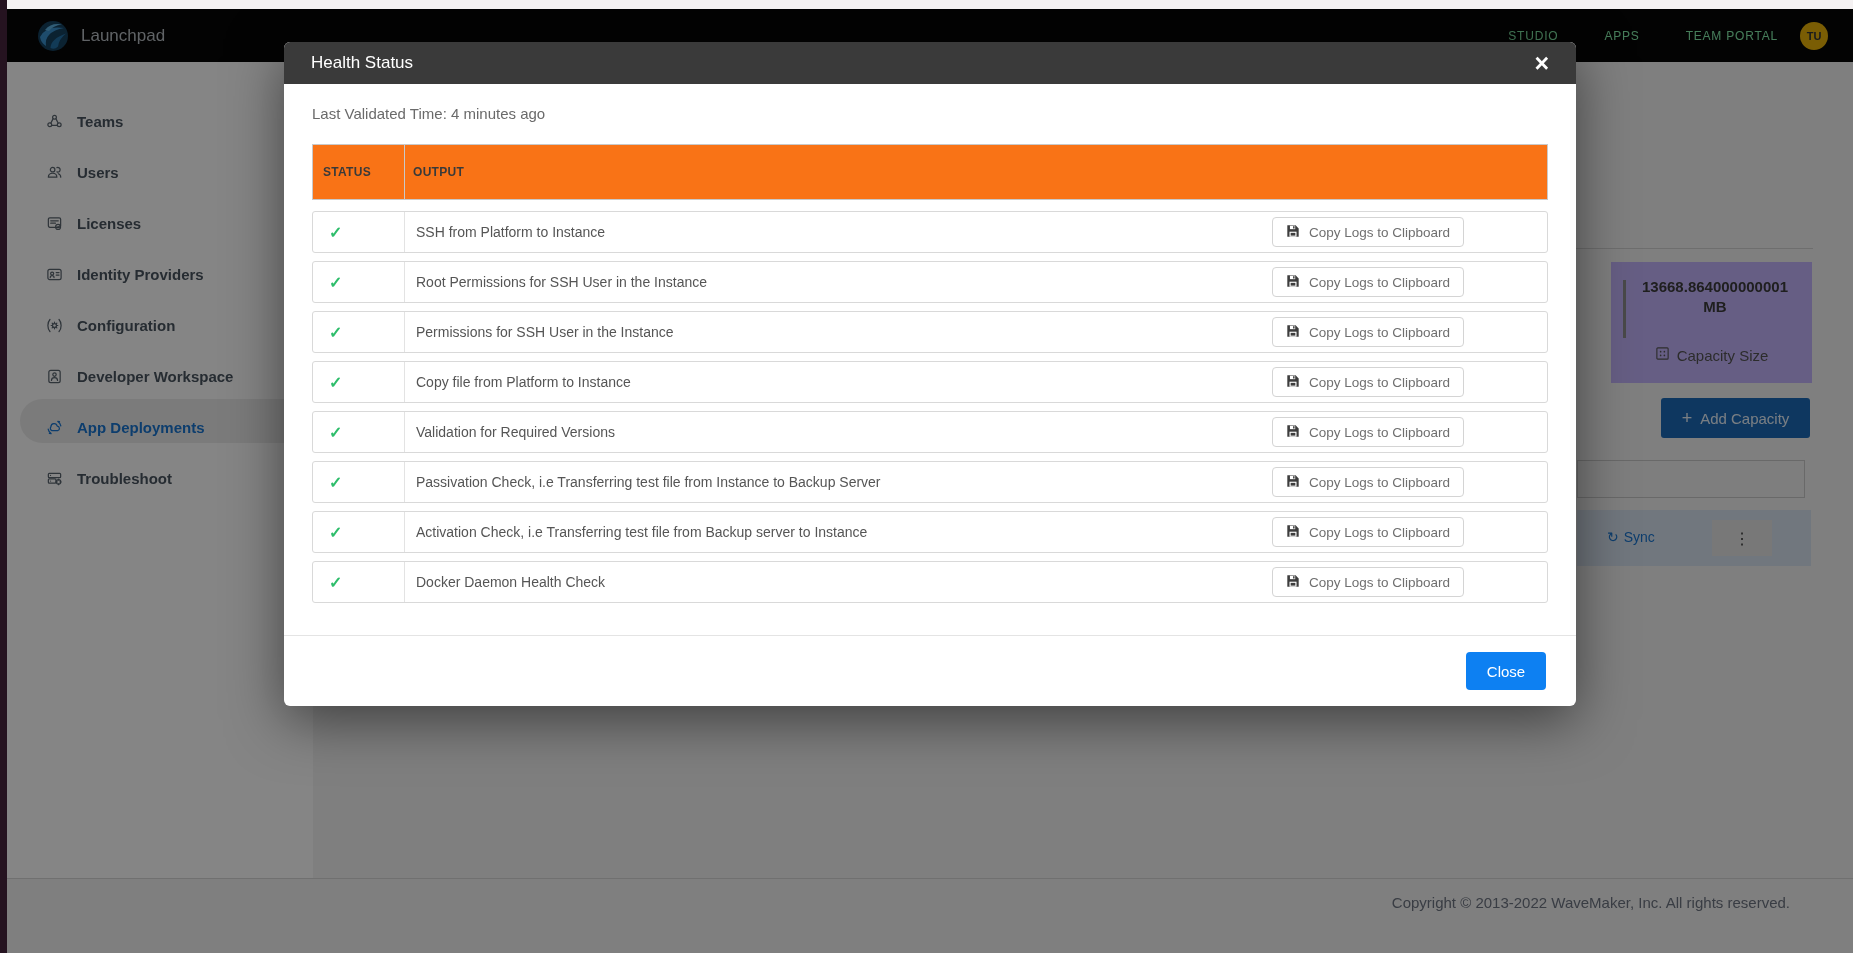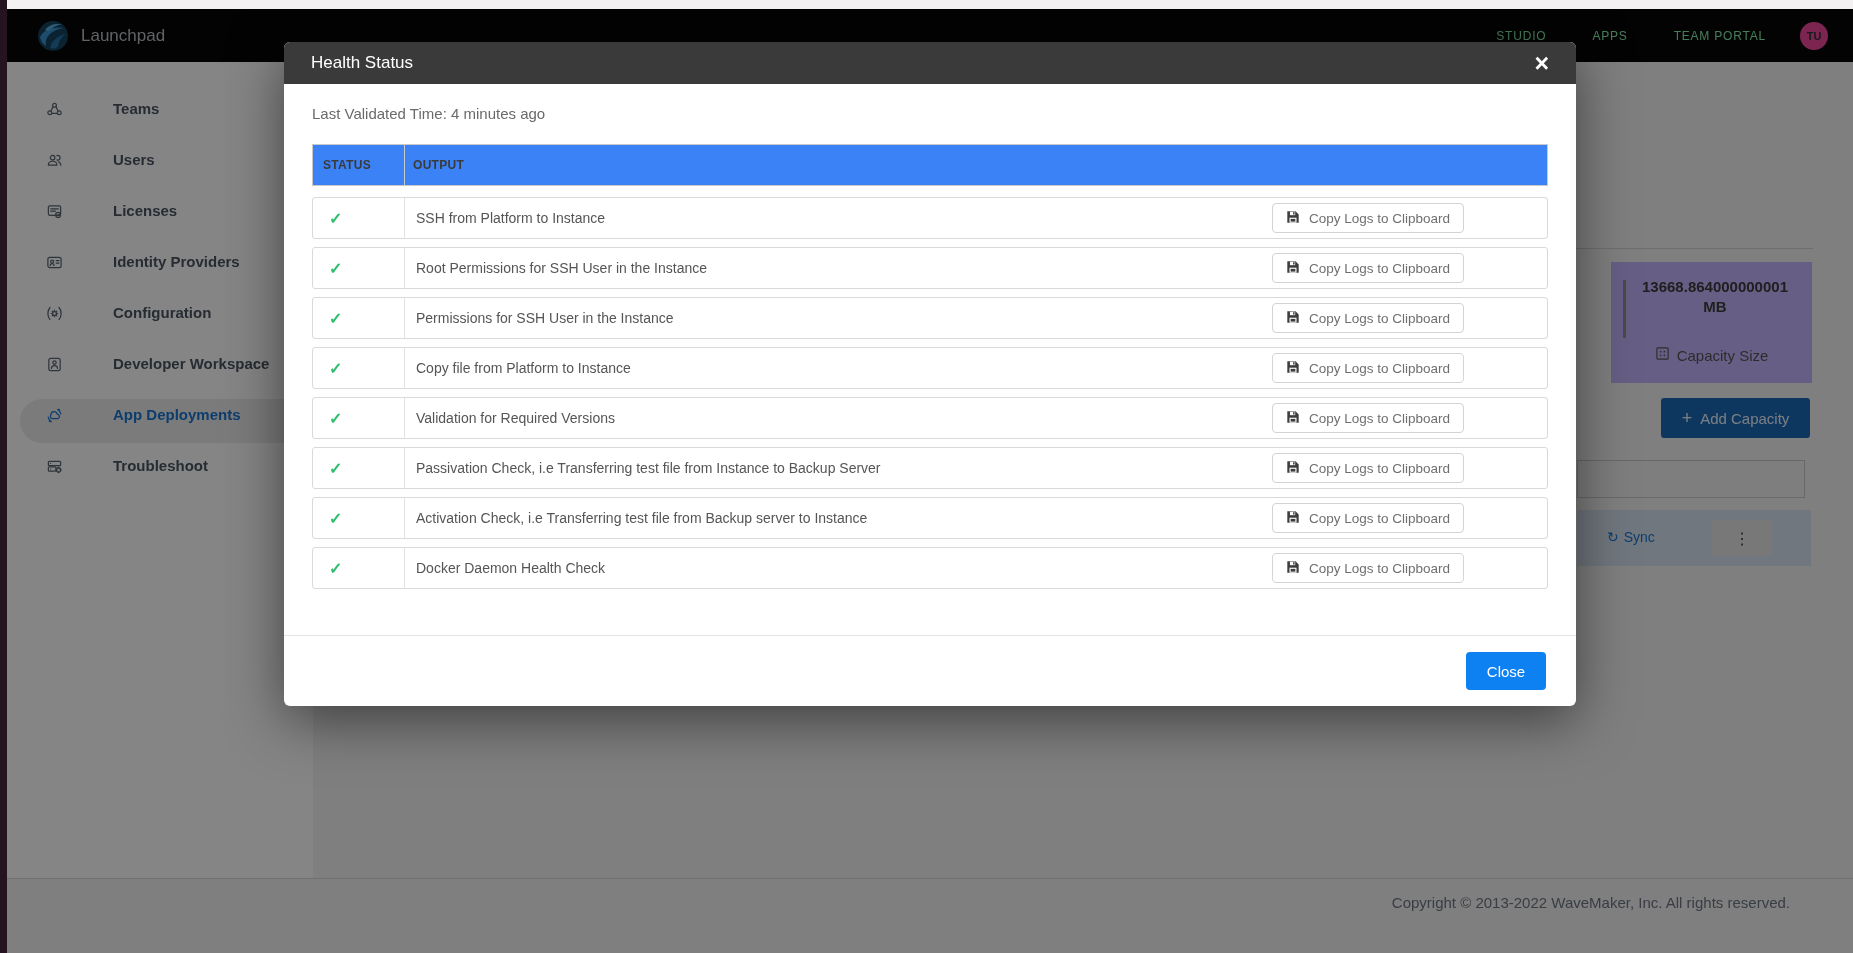--- a/index.html
+++ b/index.html
@@ -10,27 +10,27 @@
   .edge-strip { position:absolute; left:0; top:0; width:7px; height:953px; background:#251320; z-index:300; }
   .top-strip  { position:absolute; left:7px; top:0; right:0; height:9px; background:#f4f1f2; z-index:300; }
 
   
   .navbar { position:absolute; left:7px; top:9px; right:0; height:53px; background:#060606;
             display:flex; align-items:center; padding:0 25px 0 30px; z-index:2; }
   .brand-logo { width:32px; height:32px; flex:0 0 auto; }
   .brand-name { margin-left:12px; color:#b9bfc4; font-size:17px; }
   .nav-links { margin-left:auto; display:flex; gap:46px; align-items:center; }
   .nav-link { color:#86efac; font-size:12px; letter-spacing:.8px; cursor:pointer; }
-  .avatar { margin-left:34px; width:28px; height:28px; border-radius:50%; background:#ec4899;
+  .avatar { margin-left:22px; width:28px; height:28px; border-radius:50%; background:#eab308;
             color:#2f3338; font-size:11px; font-weight:bold; display:flex; align-items:center; justify-content:center; }
 
   .sidebar { position:absolute; left:7px; top:62px; width:306px; height:816px; background:#ffffff; z-index:1; }
   .side-list { list-style:none; padding-top:38px; }
-  .side-item { position:relative; height:30px; margin-bottom:21px; display:flex; align-items:flex-start;
-               padding-left:38px; cursor:pointer;gap:36px; }
+  .side-item { position:relative; height:30px; margin-bottom:21px; display:flex; align-items:flex-end;
+               padding-left:38px; cursor:pointer; }
   .side-item .icon { width:18px; height:18px; display:flex; align-items:center; justify-content:center; }
   .side-item .lbl { margin-left:14px; font-size:15px; font-weight:600; color:#4a5560; }
   .side-item.active::before { content:""; position:absolute; left:13px; top:-7px; height:44px; right:0;
                background:#ececec; border-radius:22px 0 0 22px; z-index:-1; }
   .side-item.active .lbl { color:#1976d2; }
 
   
   .hline { position:absolute; left:900px; top:248px; width:913px; height:1px; background:#d4d4d4; z-index:1; }
   .cap-card { position:absolute; left:1611px; top:262px; width:201px; height:121px; background:#c4b5fd; z-index:1; padding-top:15px;}
   .cap-top { display:flex; padding:0 8px 0 12px; }
@@ -57,21 +57,21 @@
 
   .modal { position:absolute; left:284px; top:42px; width:1292px; height:664px; background:#fff;
            border-radius:6px; box-shadow:0 14px 55px rgba(0,0,0,.5); z-index:100; display:flex; flex-direction:column; }
   .modal-header { height:42px; background:#3a3a3a; border-radius:6px 6px 0 0; display:flex; align-items:center;
                   padding:0 27px; flex:0 0 auto; }
   .modal-title { color:#ffffff; font-size:17px; }
   .modal-close { margin-left:auto; color:#ffffff; font-size:25px; line-height:1; cursor:pointer; font-weight:bold; }
   .modal-body { flex:1; padding:0 28px; }
   .lvt { margin:21px 0 22px; color:#6a6a6a; font-size:15px; }
 
-  .htable-header { display:flex; height:42px; background:#3b82f6; border:1px solid #c9c9c9; align-items:stretch;
+  .htable-header { display:flex; height:56px; background:#f97316; border:1px solid #c9c9c9; align-items:stretch;
                    font-size:12px; font-weight:bold; color:#3a3a3a; letter-spacing:.3px; }
   .col-status { width:92px; flex:0 0 auto; display:flex; align-items:center; padding-left:10px; }
   .col-check  { flex:1; display:flex; align-items:center; padding-left:11px; }
   .col-output { width:283px; flex:0 0 auto; display:flex; align-items:center; padding-left:8px; }
   .htable-header .col-status { border-right:1px solid #c9c9c9; }
 
   .hrow { display:flex; height:42px; background:#fff; border:1px solid #d9d9d9; border-radius:3px;
           margin-top:8px; align-items:stretch; }
   .hrow:first-of-type { margin-top:11px; }
   .hrow .col-status { border-right:1px solid #e3e3e3; padding-left:16px; }

